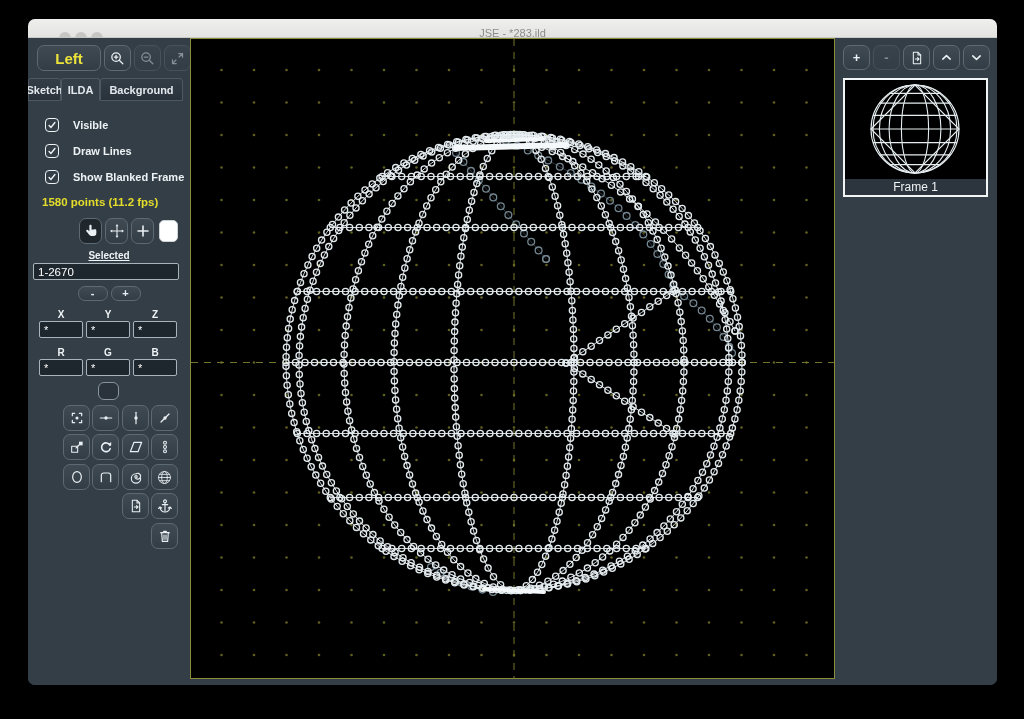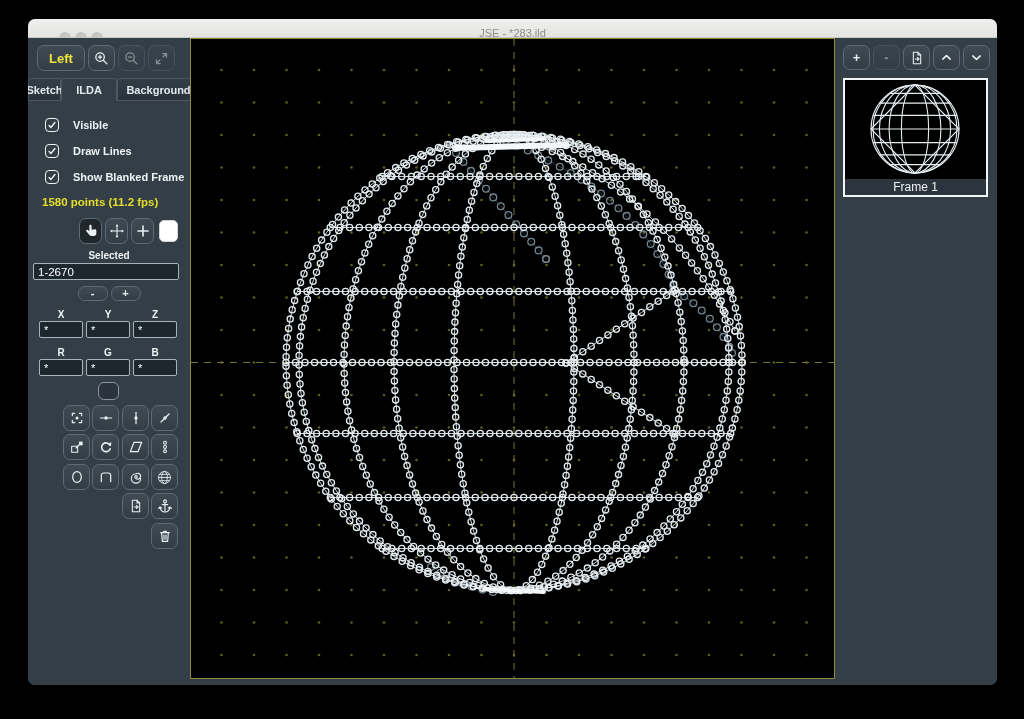--- a/index.html
+++ b/index.html
@@ -23,38 +23,38 @@
   #scene{position:absolute;left:0;top:0;}
   
   .btn{background:linear-gradient(#3f4a53,#333d46);border:1px solid #5d6973;border-radius:7px;
     display:flex;align-items:center;justify-content:center;box-sizing:border-box;cursor:default;color:#e9eff2;}
   .btn.sel{background:#1f272d;}
   .btn.dis{opacity:.45;}
   .ic{stroke:#e9eff2;stroke-width:1.8;fill:none;stroke-linecap:round;stroke-linejoin:round;}
   .icf{fill:#e9eff2;stroke:none;}
   
   .lp-toolbar{position:absolute;top:7px;left:9px;display:flex;gap:3px;}
-  #left-view-btn{width:48px;height:26px;color:#ece23c;font-weight:700;font-size:13px;}
+  #left-view-btn{width:64px;height:26px;color:#ece23c;font-weight:700;font-size:15px;}
   .sq{width:27px;height:26px;}
   #tabs{position:absolute;top:40px;left:0;display:flex;}
   .tab{height:23px;box-sizing:border-box;border:1px solid #4d5862;display:flex;align-items:center;
     justify-content:center;font-size:11px;font-weight:700;color:#e3e9ed;
     background:linear-gradient(#333d46,#2a333b);border-radius:3px 3px 0 0;}
   .tab.active{background:#343e47;border-bottom-color:#343e47;}
-  #tab-sketch{width:33px}#tab-ilda{width:56px}#tab-background{width:83px}
+  #tab-sketch{width:33px}#tab-ilda{width:39px}#tab-background{width:83px}
   .cbrow{position:absolute;left:17px;display:flex;align-items:center;gap:14px;}
   .cbox{width:14px;height:14px;border:1.6px solid #eef3f5;border-radius:4px;background:transparent;
     display:flex;align-items:center;justify-content:center;box-sizing:border-box;}
   .cblabel{font-size:11px;font-weight:700;color:#eef3f5;}
   #status-points{position:absolute;top:158px;left:14px;font-size:11.5px;font-weight:700;color:#e4de2a;}
   #point-tools{position:absolute;top:180px;left:51px;display:flex;gap:3px;align-items:center;}
   .pt{width:23px;height:26px;}
   #color-swatch{width:17px;height:20px;border-radius:5px;background:#fff;border:1px solid #cfd4d7;margin-left:2px;}
   #selected-label{position:absolute;top:212px;left:0;width:162px;text-align:center;
-    font-size:10px;font-weight:700;color:#eef3f5;}
+    font-size:10px;font-weight:700;color:#eef3f5;text-decoration:underline;}
   #selection-input{position:absolute;top:225px;left:5px;width:146px;height:17px;box-sizing:border-box;
     background:#1f272e;border:1px solid #a9b3ba;border-radius:2px;color:#fff;font-size:11.5px;
     font-family:"Liberation Sans",sans-serif;padding:0 0 0 4px;}
   #selminus-plus{position:absolute;top:248px;left:0;width:162px;display:flex;justify-content:center;gap:3px;}
   .mp{width:30px;height:15px;border-radius:7px;font-size:11px;font-weight:700;line-height:1;}
   .fieldlbl{position:absolute;width:44px;text-align:center;font-size:10px;font-weight:700;color:#eef3f5;}
   .field{position:absolute;width:44px;height:17px;box-sizing:border-box;background:#1f272e;
     border:1px solid #a9b3ba;border-radius:2px;color:#fff;font-size:11px;
     font-family:"Liberation Sans",sans-serif;padding:0 0 0 4px;}
   .c1{left:11px}.c2{left:58px}.c3{left:105px}

